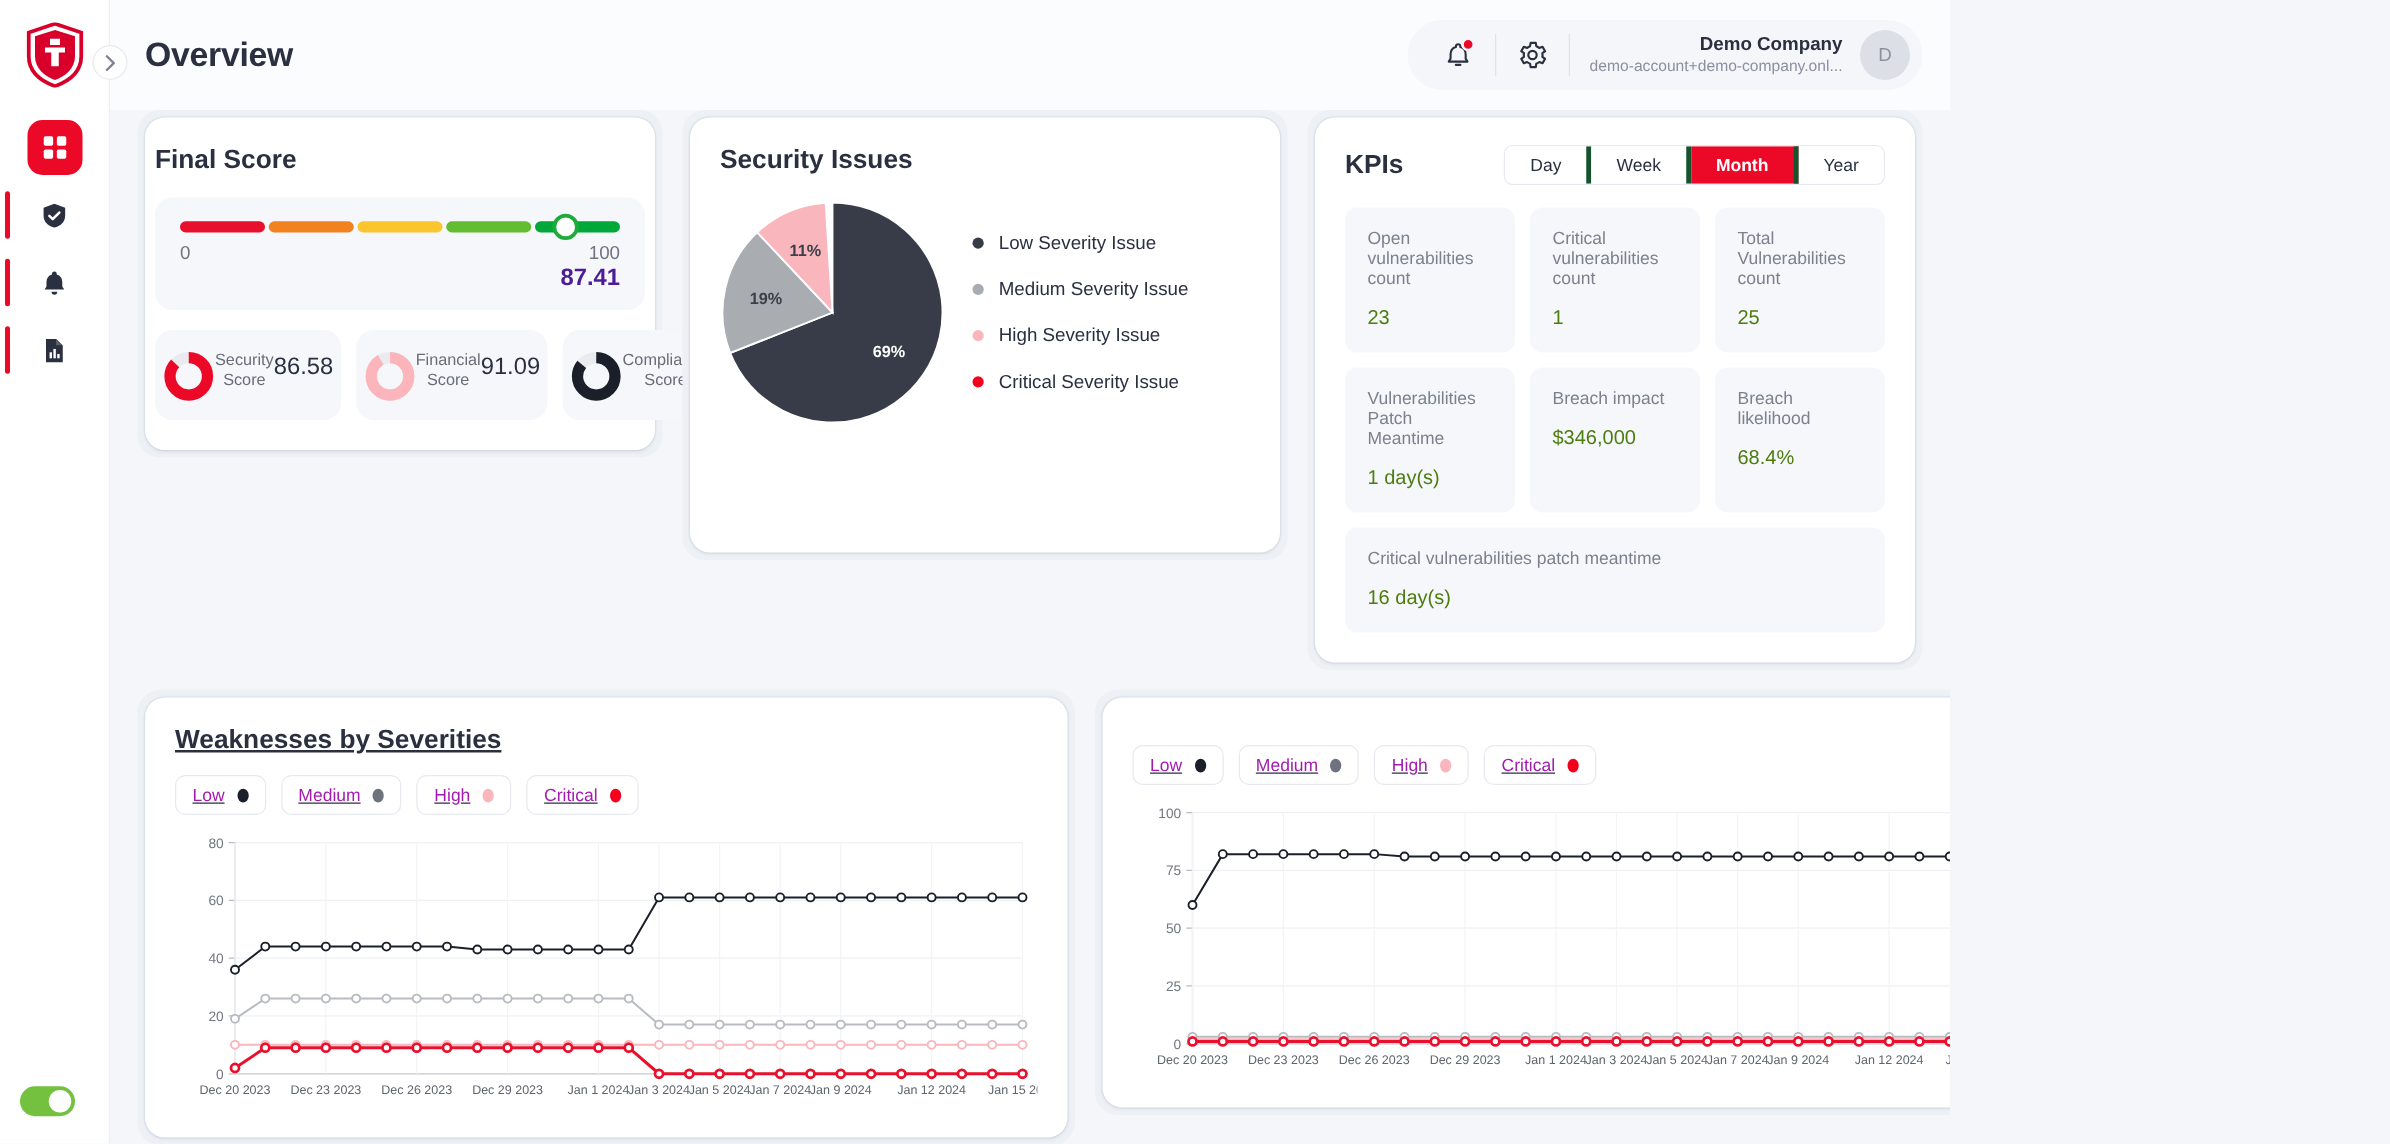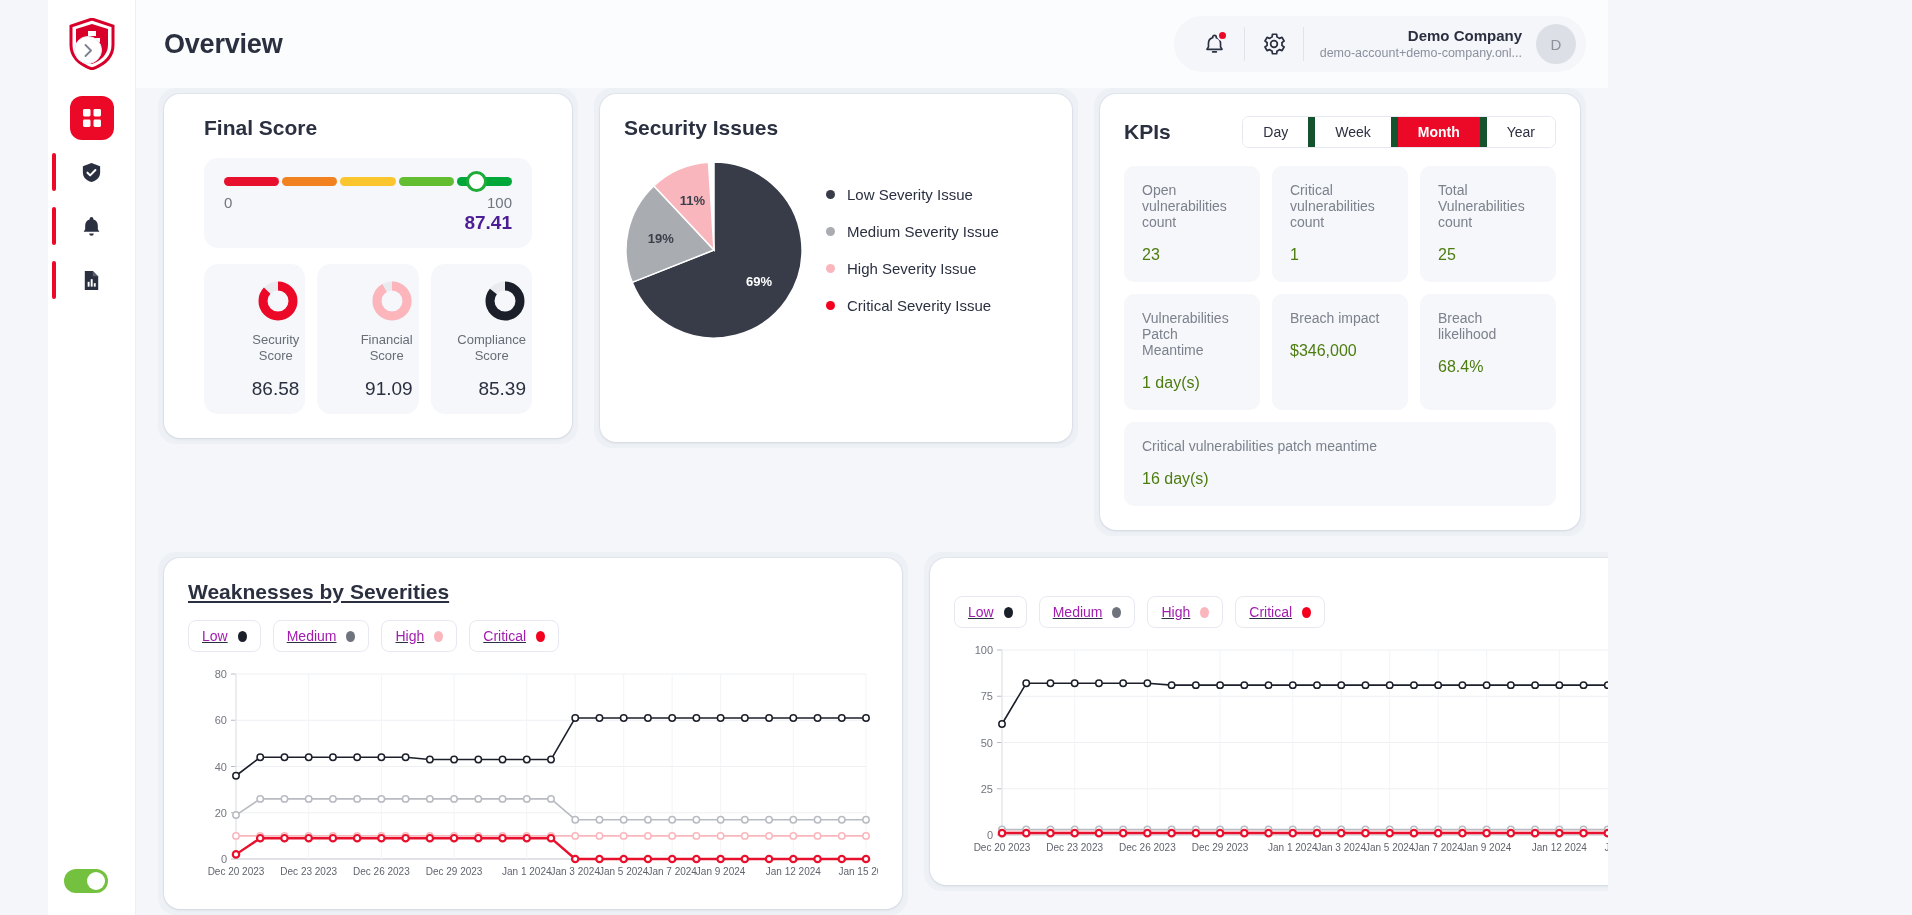--- a/index.html
+++ b/index.html
@@ -3,21 +3,21 @@
 <meta charset="utf-8">
 <style>
   * { margin:0; padding:0; box-sizing:border-box; }
   html,body { width:1912px; height:915px; overflow:hidden; }
   body {
     font-family:"Liberation Sans", sans-serif;
     background:#f4f6f9;
     color:#2b3040;
     -webkit-font-smoothing:antialiased;
   }
-  .app { display:flex; width:1560px; height:915px;margin-left:48px; }
+  .app { display:flex; width:1560px; height:915px; }
 
   
   .sidebar {
     width:88px; height:915px; background:#fff;
     display:flex; flex-direction:column; align-items:center;
     position:relative; flex:0 0 88px;
     border-right:1px solid #eceef3;
   }
   .logo-wrap { height:88px; display:flex; align-items:center; justify-content:center; width:100%; }
   .logo { width:48px; height:52px; }
@@ -80,53 +80,53 @@
   .panel {
     background:#fff; border-radius:16px;
     box-shadow:0 1px 3px rgba(30,40,70,.09), 0 0 0 1px rgba(225,229,238,.85);
   }
   .outer-shell {
     background:#edf0f5; border-radius:18px; padding:6px;
   }
   .panel-title { font-size:21px; font-weight:bold; color:#2b3040; }
 
   
-  .final-score { width:408px; padding:22px 40px 24px; }
+  .final-score { width:408px; padding:22px 8px 24px; }
   .gauge-box { background:#f5f7fa; border-radius:14px; padding:18px 20px 14px; margin-top:18px; }
   .gauge-track { position:relative; height:12px; }
   .gauge-bar { display:flex; gap:3px; height:10px; align-items:center; }
   .seg { height:9px; border-radius:5px; flex:1; }
   .knob {
     position:absolute; top:-5px; width:21px; height:21px; border-radius:50%;
     background:#fff; border:3.5px solid #1fab3a;
   }
   .gauge-ends { display:flex; justify-content:space-between; margin-top:6px; font-size:15px; color:#70757f; }
   .gauge-val { text-align:right; font-size:19px; font-weight:bold; margin-top:1px; color:#4c1d95; }
 
   .score-cards { display:flex; gap:12px; margin-top:16px; }
   .score-card {
     flex:1; background:#f5f7fa; border-radius:14px; padding:16px 6px 14px;
-    display:flex; flex-direction:column; align-items:flex-end; gap:10px;
+    display:flex; flex-direction:row; align-items:flex-start; gap:0;
   }
   .donut { width:42px; height:42px; }
   .score-label { font-size:13px; color:#686d78; text-align:center; line-height:1.25; }
   .score-value { font-size:19px; font-weight:normal; color:#2b3040; margin-top:3px; }
 
   
   .sec-issues { width:472px; padding:22px 24px 26px; min-height:348px; }
   .pie-row { display:flex; align-items:center; margin-top:20px; }
   .legend { margin-left:22px; display:flex; flex-direction:column; gap:20px; }
   .legend-item { display:flex; align-items:center; gap:12px; font-size:15px; color:#2b3040; }
   .dot { width:9px; height:9px; border-radius:50%; flex:0 0 9px; }
 
   
   .kpis { flex:1; padding:22px 24px 24px; }
   .kpi-head { display:flex; align-items:center; }
   .seg-ctrl { margin-left:auto; display:flex; border:1px solid #e6e9ef; border-radius:7px; overflow:hidden; }
-  .seg-btn { padding:7px 20px; font-size:14px; color:#2b3040; background:#fff; border-right:7px solid #14532d; }
+  .seg-btn { padding:7px 20px; font-size:14px; color:#2b3040; background:#fff; border-right:4px solid #14532d; }
   .seg-btn:last-child { border-right:none; }
   .seg-btn.active { background:#ec0928; color:#fff; font-weight:bold; }
   .kpi-grid { display:grid; grid-template-columns:repeat(3,1fr); gap:12px; margin-top:18px; }
   .kpi-card { background:#f5f7fa; border-radius:10px; padding:16px 18px 18px; }
   .kpi-card.full { grid-column:1 / -1; }
   .kpi-label { font-size:14px; color:#7c8architect; color:#7c818d; }
   .kpi-value { font-size:16px; color:#4d7c0f; margin-top:16px; }
 
   
   .row2 { display:flex; gap:16px; margin-top:16px; align-items:flex-start;text-decoration:underline; }

